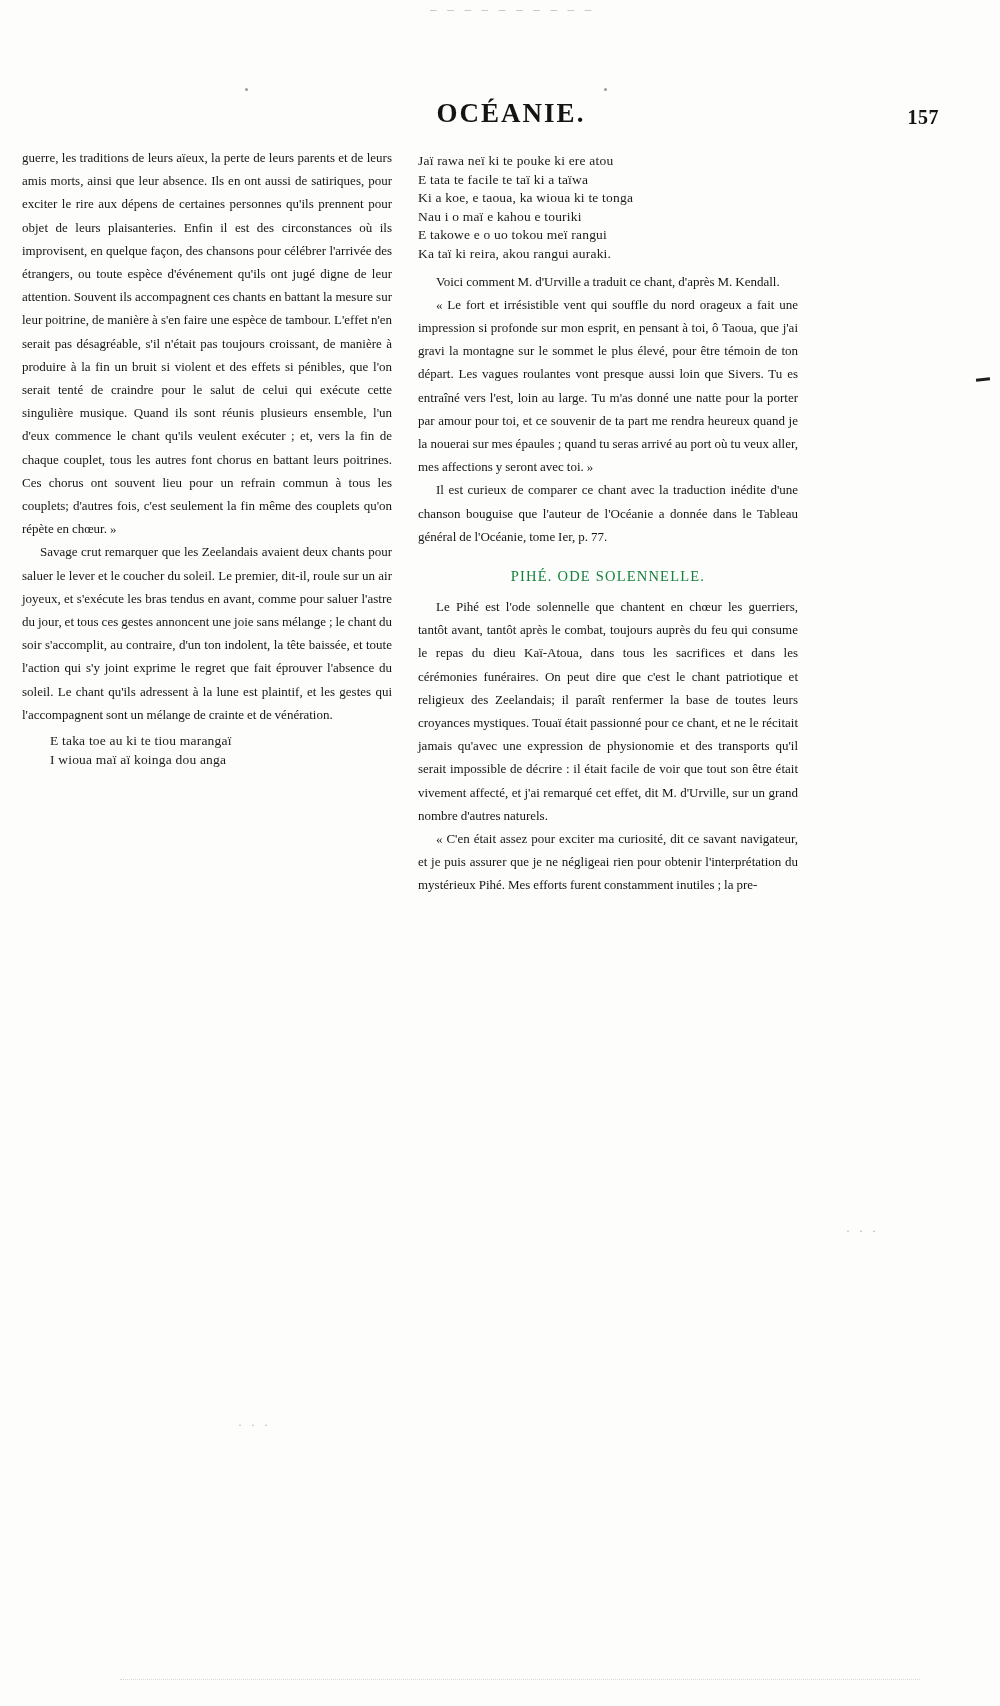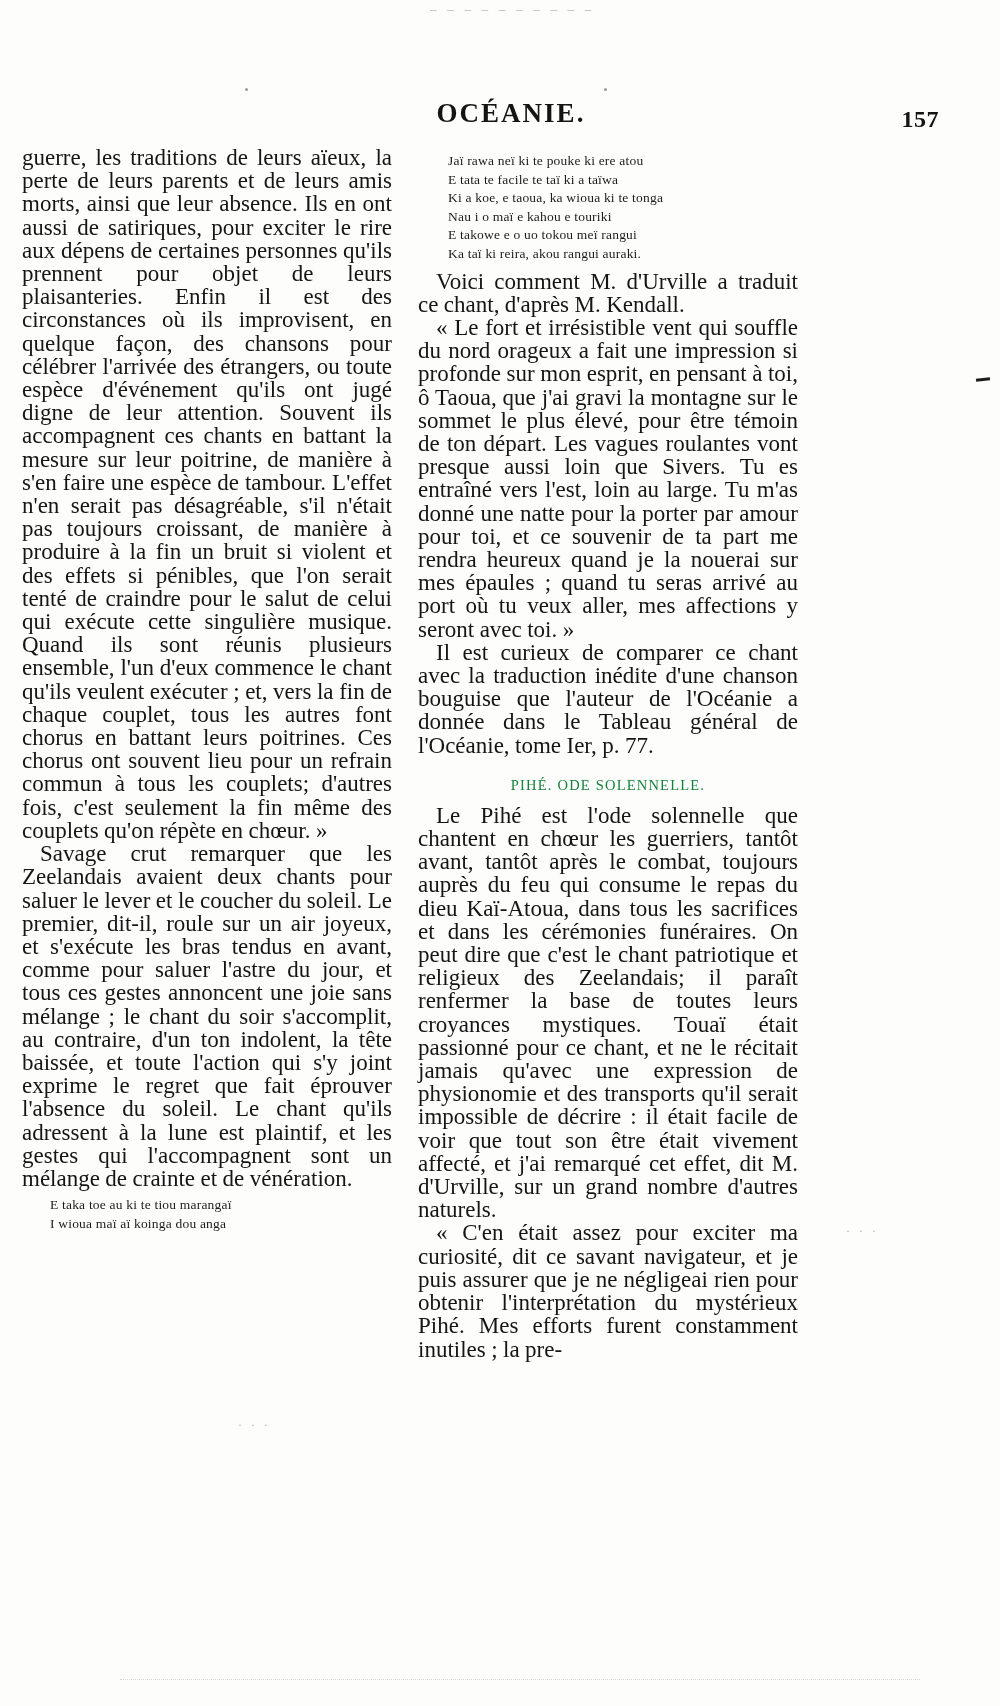--- a/index.html
+++ b/index.html
@@ -55,62 +55,61 @@
     font-family: "Liberation Serif", serif;
     font-size: 27px;
     letter-spacing: 2px;
     font-weight: bold;
     color: #141414;
   }
   .header .folio {
     position: absolute;
     right: 72px;
     top: 8px;
-    font-size: 24px;
+    font-size: 20px;
     font-weight: bold;
     letter-spacing: 0.5px;
     color: #141414;
   }
   .columns {
     position: absolute;
     top: 146px;
     left: 0;
     width: 1000px;
   }
   .col {
     position: absolute;
     top: 0;
     width: 370px;
   }
   .col-left { left: 22px; }
   .col-right { left: 418px; width: 380px; }
 
   p.body {
     margin: 0 0 0 0;
-    font-size: 23px;
+    font-size: 13px;
     line-height: 23.2px;
     text-align: justify;
     text-indent: 18px;
     font-family: "Liberation Serif", serif;
     color: #151515;
     word-spacing: -0.3px;
   }
   p.body.noindent { text-indent: 0; }
 
   .verse {
     margin: 6px 0 0 0;
     font-size: 13.5px;
     line-height: 18.6px;
     font-family: "Liberation Serif", serif;
     color: #1b1b1b;
     text-indent: 0;
     letter-spacing: 0.2px;
   }
   .verse-block {
-    margin-left: 30px;
   }
   .verse-block.left-indent {
     margin-left: 28px;
   }
   .verse div { white-space: nowrap; }
 
   .subhead {
     margin: 20px 0 10px 0;
     text-align: center;
     font-size: 14.5px;

